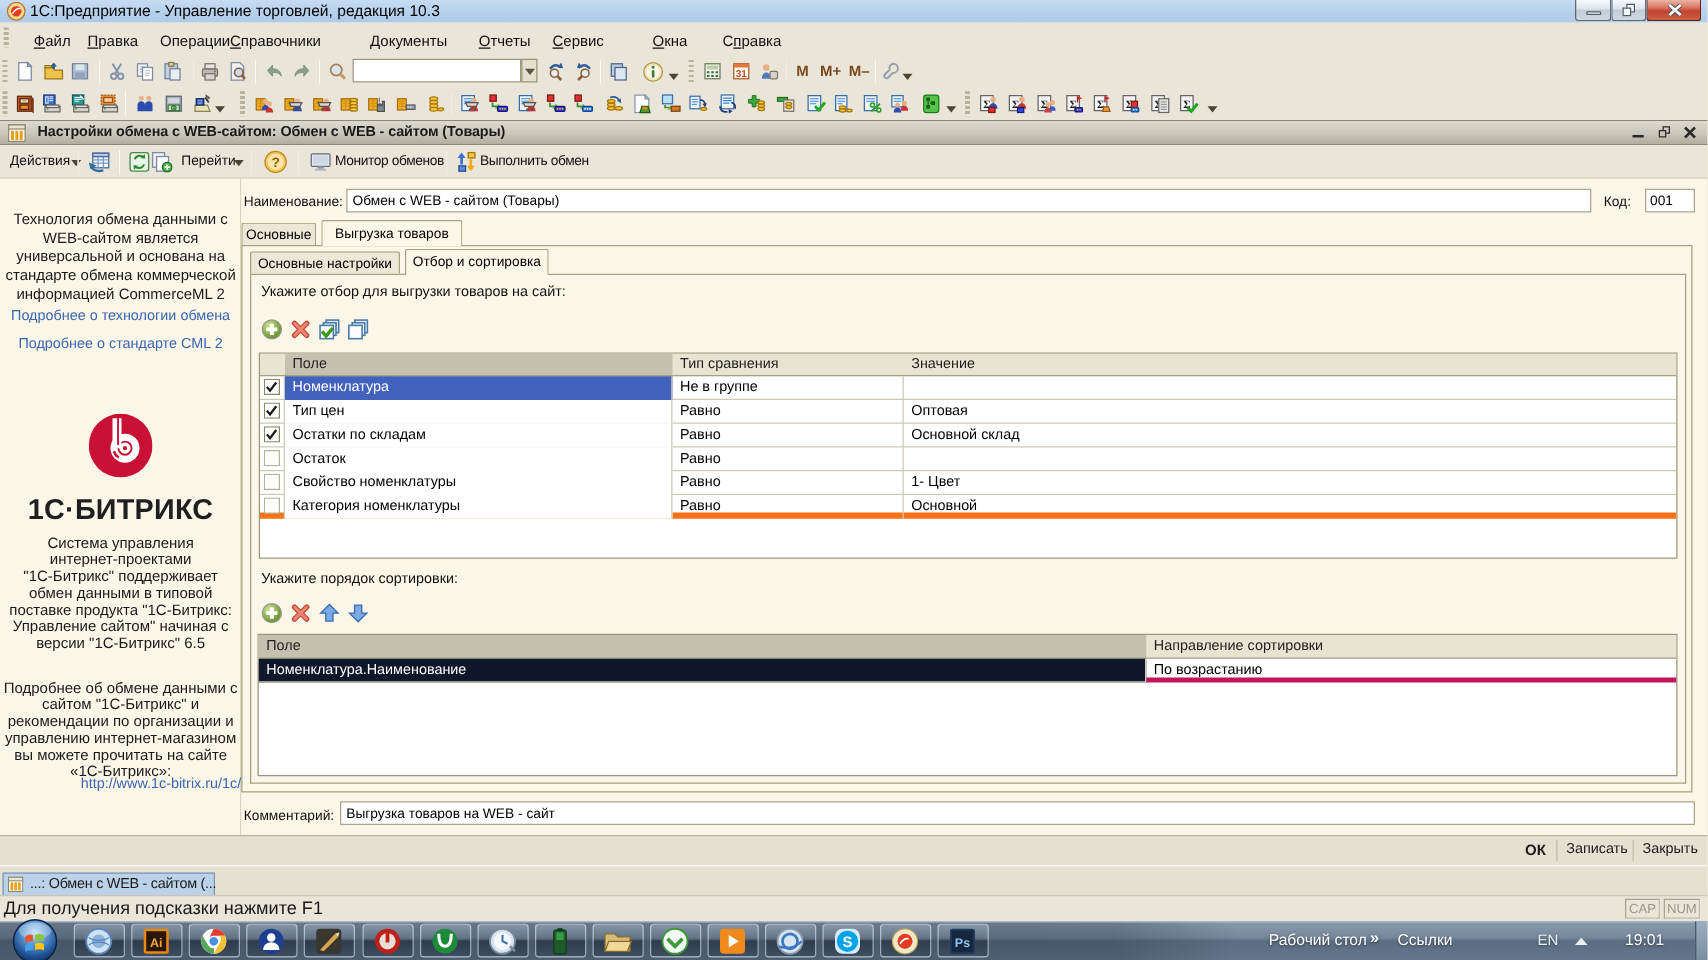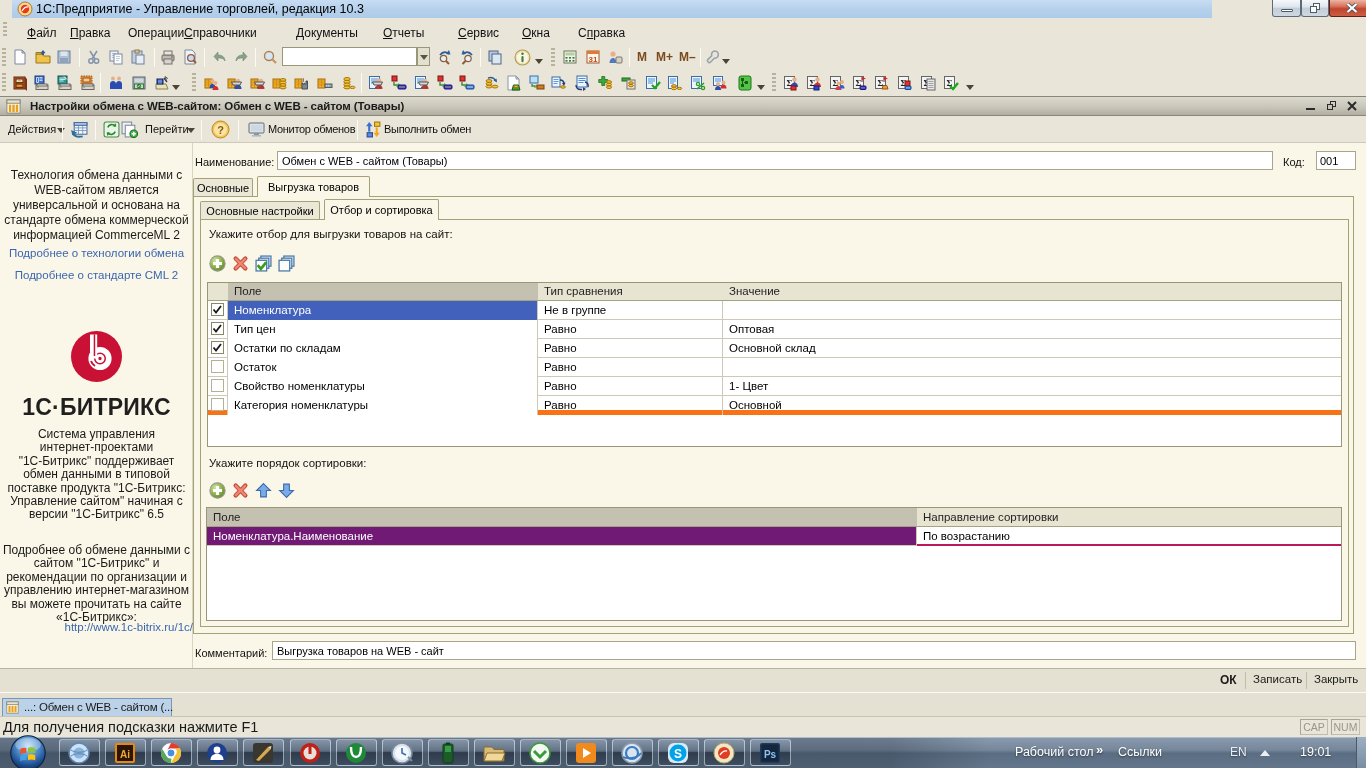--- a/index.html
+++ b/index.html
@@ -6,21 +6,21 @@
 .abs{position:absolute}
 #root{position:relative;width:1366px;height:768px}
 .tb-sep{position:absolute;width:1px;background:#c2bda9;border-right:1px solid #fbfaf3}
 .grip{position:absolute;width:4px;background-image:repeating-linear-gradient(to bottom,#b7b29c 0,#b7b29c 2px,transparent 2px,transparent 4px)}
 .caret{position:absolute;width:0;height:0;border-left:4px solid transparent;border-right:4px solid transparent;border-top:5px solid #4a4535}
 .lnk{color:#3a66b0;}
 .cell{position:absolute;overflow:hidden;white-space:nowrap}
 </style></head><body>
 <div id="root">
 
-<div class="abs" style="left:12px;top:0;width:1200px;height:18px;background:linear-gradient(#c7dcf2,#b3cfeb 60%,#aecbe9)">
+<div class="abs" style="left:0;top:0;width:1366px;height:18px;background:linear-gradient(#c7dcf2,#b3cfeb 60%,#aecbe9)">
  <svg class="abs" style="left:5px;top:1px" width="16" height="16">
   <circle cx="8" cy="8" r="7" fill="#f6d98a" stroke="#b5742c" stroke-width="1"></circle>
   <circle cx="8" cy="8" r="4.2" fill="#e23c22"></circle>
   <path d="M5 10 q3 -5 6.5 -4" stroke="#fff" stroke-width="1.2" fill="none"></path>
  </svg>
  <div class="abs" style="left:24px;top:2px;font-size:12.5px;color:#000;line-height:15px">1С:Предприятие - Управление торговлей, редакция 10.3</div>
  <div class="abs" style="left:1260px;top:0;width:101px;height:17px">
   <div class="abs" style="left:0;top:0;width:29px;height:17px;background:linear-gradient(#f6f9fc,#dde4eb 45%,#c3cdd8 50%,#cfd8e1);border:1px solid #5d6b78;border-top:none;border-radius:0 0 3px 3px">
     <div class="abs" style="left:8px;top:9px;width:12px;height:3px;background:#fdfeff;border:1px solid #4e5c66;border-radius:1px"></div>
   </div>
@@ -37,21 +37,21 @@
  </div>
 </div>
 <div class="abs" style="left:0;top:18px;width:1366px;height:27px;background:#e9e5d8">
       <div class="grip" style="left:3px;top:22px;height:16px;top:4px"></div>
       <div class="abs" style="left:27px;top:8px;font-size:12px;color:#111"><u>Ф</u>айл</div>
       <div class="abs" style="left:70px;top:8px;font-size:12px;color:#111"><u>П</u>равка</div>
       <div class="abs" style="left:128px;top:8px;font-size:12px;color:#111">Операции</div>
       <div class="abs" style="left:184px;top:8px;font-size:12px;color:#111"><u>С</u>правочники</div>
       <div class="abs" style="left:296px;top:8px;font-size:12px;color:#111"><u>Д</u>окументы</div>
       <div class="abs" style="left:383px;top:8px;font-size:12px;color:#111"><u>О</u>тчеты</div>
-      <div class="abs" style="left:458px;top:8px;font-size:12px;color:#111"><u>С</u>ервис</div>
+      <div class="abs" style="left:442px;top:8px;font-size:12px;color:#111"><u>С</u>ервис</div>
       <div class="abs" style="left:522px;top:8px;font-size:12px;color:#111"><u>О</u>кна</div>
       <div class="abs" style="left:578px;top:8px;font-size:12px;color:#111">С<u>п</u>равка</div>
     </div>
     <div class="abs" style="left:0;top:45px;width:1366px;height:25px;background:#e9e5d8">
       <div class="grip" style="left:2px;top:3px;height:19px"></div>
       <svg class="abs" style="left:12px;top:4px" width="16" height="16" viewBox="0 0 16 16">
         <path d="M3 1h7l3 3v11H3z" fill="#fdfdfd" stroke="#7d8aa0"></path>
         <path d="M10 1l3 3h-3z" fill="#c9d4e2" stroke="#7d8aa0"></path>
       </svg>
       <svg class="abs" style="left:35px;top:4px" width="16" height="16" viewBox="0 0 16 16">
@@ -742,24 +742,24 @@
         <path d="M8 1.5l6.5 6.5h-3.8v6h-5.4V8H1.5z" fill="#7aabe8" stroke="#3a6aaa"></path>
       </svg>
       <svg class="abs" style="left:85px;top:339px" width="17" height="17" viewBox="0 0 16 16">
         <path d="M8 14.5L1.5 8h3.8V2h5.4v6h3.8z" fill="#7aabe8" stroke="#3a6aaa"></path>
       </svg>
       <div class="abs" style="left:13px;top:364px;width:1136px;height:114px;background:#fff;border:1px solid #9a9678">
         <div class="abs" style="left:0;top:0;width:1134px;height:19px;background:#e8e4d2;border-bottom:1px solid #a5a183"></div>
         <div class="abs" style="left:0;top:0;width:710px;height:19px;background:#c5c1b1;border-bottom:1px solid #a5a183"></div>
         <div class="cell" style="left:6px;top:3px;width:300px;font-size:11.5px;color:#222">Поле</div>
         <div class="cell" style="left:716px;top:3px;width:300px;font-size:11.5px;color:#222">Направление сортировки</div>
-        <div class="abs" style="left:0;top:19px;width:710px;height:19px;background:#701a75;border-right:1px solid #cdc9b5;border-bottom:1px solid #cdc9b5">
+        <div class="abs" style="left:0;top:19px;width:710px;height:19px;background:#0f172a;border-right:1px solid #cdc9b5;border-bottom:1px solid #cdc9b5">
           <div class="cell" style="left:6px;top:3px;width:600px;font-size:11.5px;color:#fff">Номенклатура.Наименование</div>
         </div>
-        <div class="abs" style="left:710px;top:19px;width:424px;height:19px;border-bottom:2px solid #be185d">
+        <div class="abs" style="left:710px;top:19px;width:424px;height:19px;border-bottom:4px solid #be185d">
           <div class="cell" style="left:6px;top:3px;width:400px;font-size:11.5px;color:#000">По возрастанию</div>
         </div>
       </div>
       <div class="abs" style="left:2px;top:504px;font-size:11px;color:#111">Комментарий:</div>
       <div class="abs" style="left:79px;top:498px;width:1084px;height:19px;background:#fff;border:1px solid #a9a58a;font-size:11px;padding:3px 0 0 4px;color:#000">Выгрузка товаров на WEB - сайт</div>
     </div>
 <div class="abs" style="left:0;top:668px;width:1366px;height:24px;background:#e5e1d2;border-top:1px solid #b8b4a2">
  <div class="abs" style="left:1220px;top:4px;font-size:12px;font-weight:bold;color:#1a1a1a">ОК</div>
  <div class="abs" style="left:1245px;top:3px;width:1px;height:17px;background:#c2bdaa"></div>
  <div class="abs" style="left:1253px;top:4px;font-size:11.5px;color:#1a1a1a">Записать</div>

